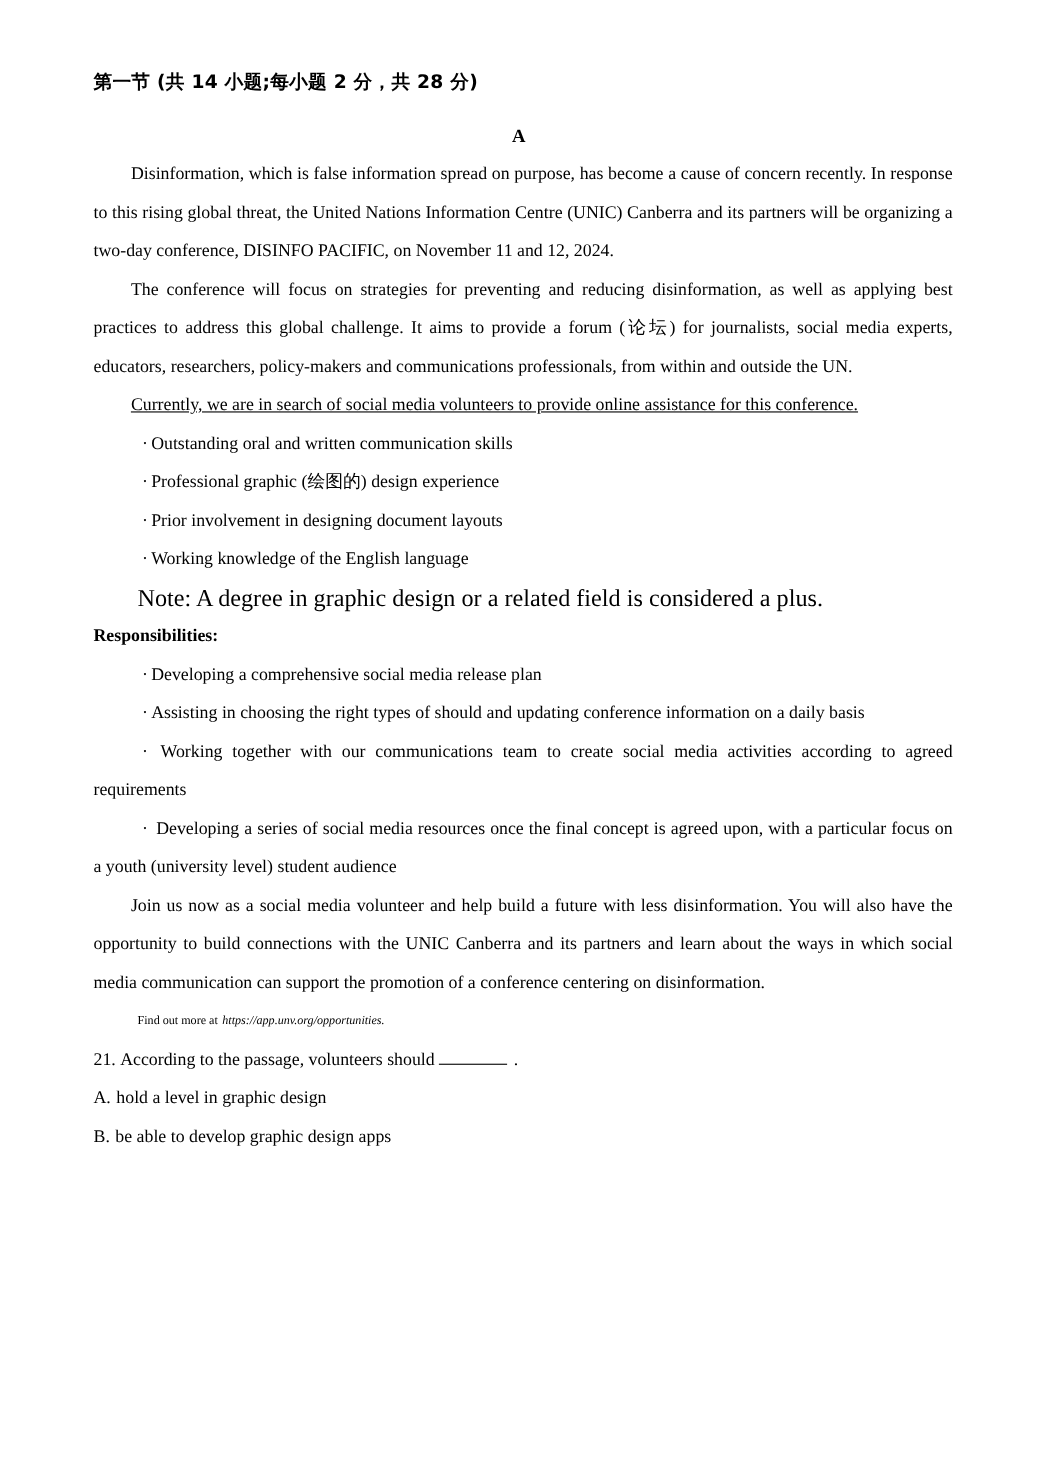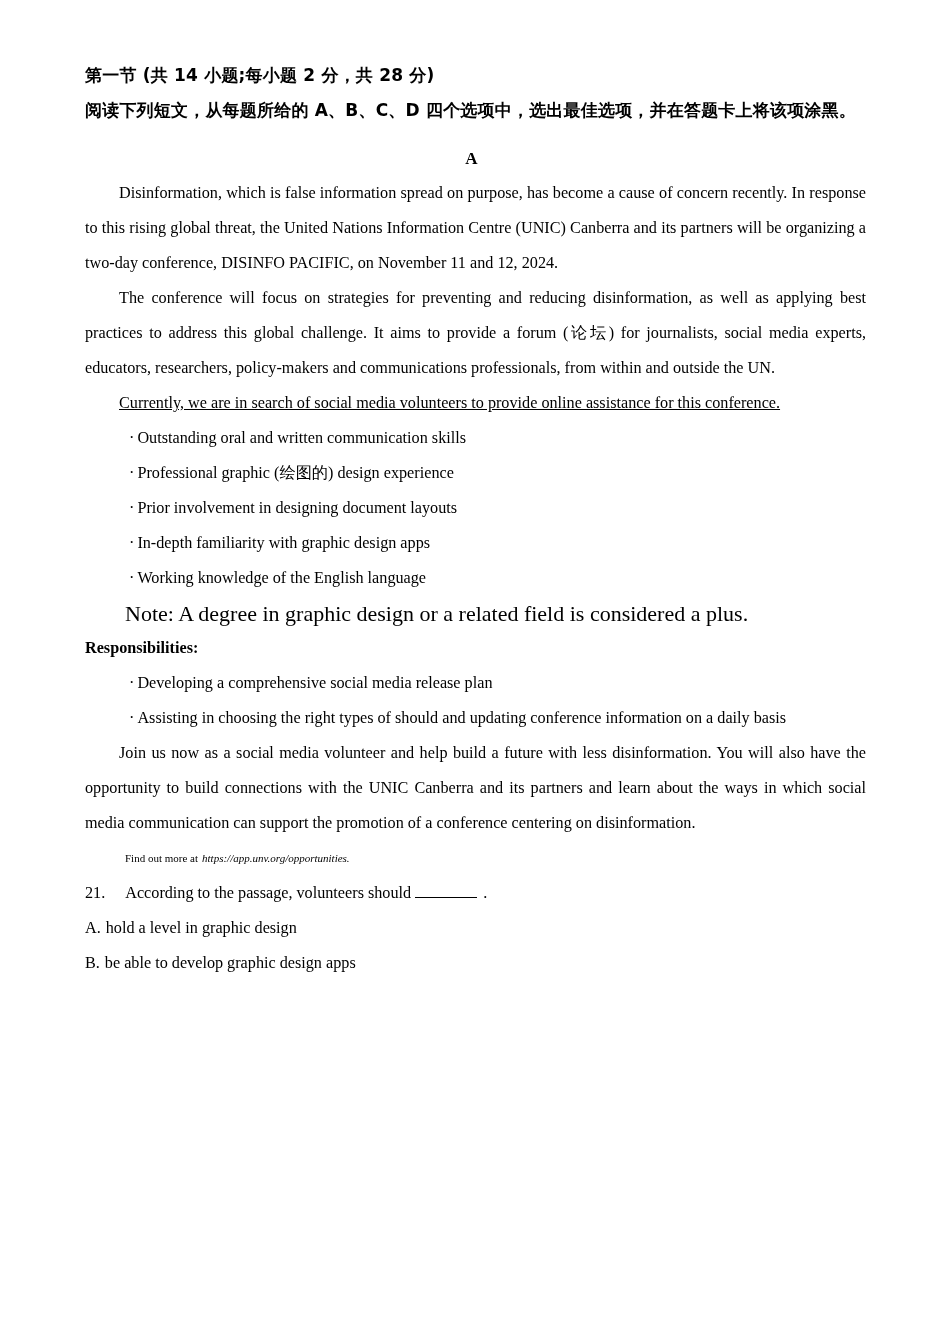--- a/index.html
+++ b/index.html
@@ -115,21 +115,21 @@
     margin-left: 4px;
   }
 
   
   .question {
     margin: 0;
     font-size: 16.2px;
     line-height: 35px;
     text-align: left;
   }
-  .question .qnum { margin-right: 20px; text-align: right; }
+  .question .qnum { margin-right: 4px; text-align: right; }
   .blank {
     display: inline-block;
     width: 62px;
     border-bottom: 1.6px solid #000;
     height: 13px;
     margin: 0 6px 0 4px;
     vertical-align: baseline;
   }
   .option {
     margin: 0;
@@ -140,56 +140,58 @@
   .option .olabel { margin-right: 5px; }
 </style>
 </head>
 <body>
 
 <div class="page">
   <div class="content">
 
     <div class="cn-head line1">第一节 (共 14 小题;每小题 2 分，共 28 分)</div>
 
-    <div class="cn-head block">阅读下列短文，从每题所给的 A、B、C、D 四个选项中，选出最佳选项，并在答题卡上将该项涂黑。</div>
 
     <div class="section-letter">A</div>
 
     <p class="body indent">Disinformation, which is false information spread on purpose, has become a cause of concern recently. In response to this rising global threat, the United Nations Information Centre (UNIC) Canberra and its partners will be organizing a two-day conference, DISINFO PACIFIC, on November 11 and 12, 2024.</p>
 
     <p class="body indent">The conference will focus on strategies for preventing and reducing disinformation, as well as applying best practices to address this global challenge. It aims to provide a forum (论坛) for journalists, social media experts, educators, researchers, policy-makers and communications professionals, from within and outside the UN.</p>
 
     <p class="body indent nojustify">Currently, we are in search of social media volunteers to provide online assistance for this conference.</p>
 
 
     <p class="bullet">
       <span class="dot">·</span><span>Outstanding oral and written communication skills</span>
     </p>
     <p class="bullet">
       <span class="dot">·</span><span>Professional graphic (绘图的) design experience</span>
     </p>
     <p class="bullet">
       <span class="dot">·</span><span>Prior involvement in designing document layouts</span>
     </p>
     <p class="bullet">
-      <span class="dot">·</span><span>In-depth familiarity with graphic design apps</span>
-    </p>
-    <p class="bullet">
       <span class="dot">·</span><span>Working knowledge of the English language</span>
     </p>
 
     <p class="note">Note: A degree in graphic design or a related field is considered a plus.</p>
 
     <div class="subhead">Responsibilities:</div>
 
     <p class="bullet">
       <span class="dot">·</span><span>Developing a comprehensive social media release plan</span>
     </p>
     <p class="bullet">
       <span class="dot">·</span><span>Assisting in choosing the right types of should and updating conference information on a daily basis</span>
+    </p>
+    <p class="bullet wrap">
+      <span class="dot">·</span> <span>Working together with our communications team to create social media activities according to agreed requirements</span>
+    </p>
+    <p class="bullet wrap">
+      <span class="dot">·</span> <span>Developing a series of social media resources once the final concept is agreed upon, with a particular focus on a youth (university level) student audience</span>
     </p>
 
     <p class="body indent">Join us now as a social media volunteer and help build a future with less disinformation. You will also have the opportunity to build connections with the UNIC Canberra and its partners and learn about the ways in which social media communication can support the promotion of a conference centering on disinformation.</p>
 
     <p class="findout">
       <span>Find out more at</span><span class="url">https://app.unv.org/opportunities.</span>
     </p>
 
     <p class="question">
       <span class="qnum">21.</span><span>According to the passage, volunteers should</span><span class="blank"></span><span>.</span>

